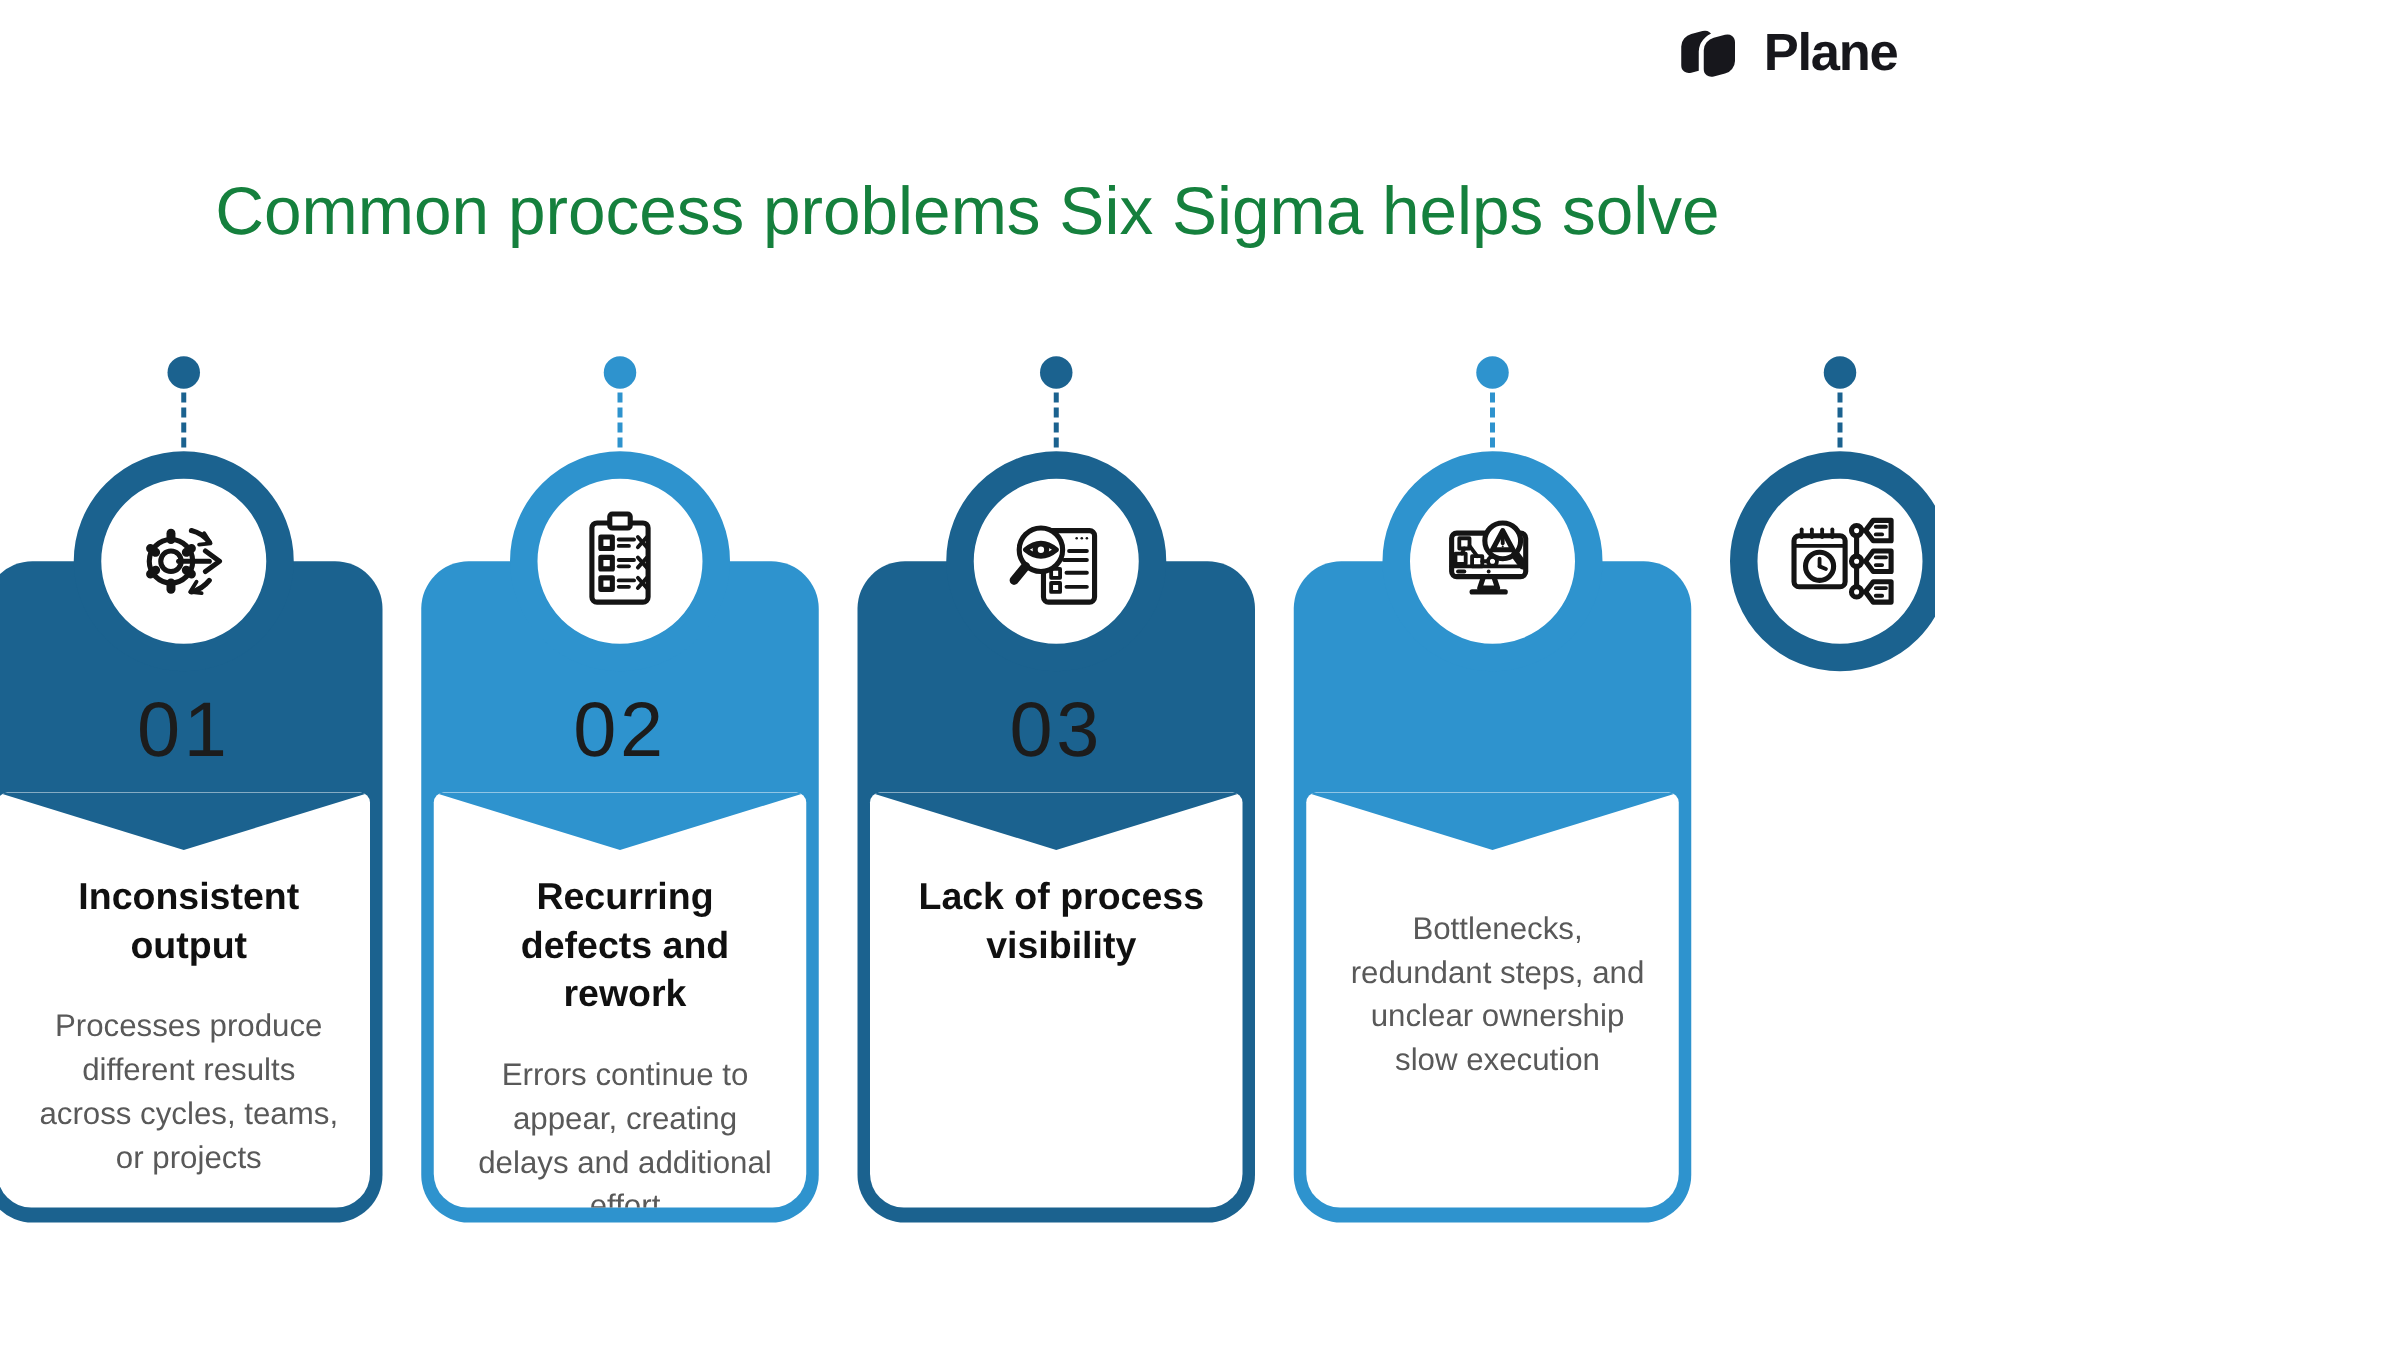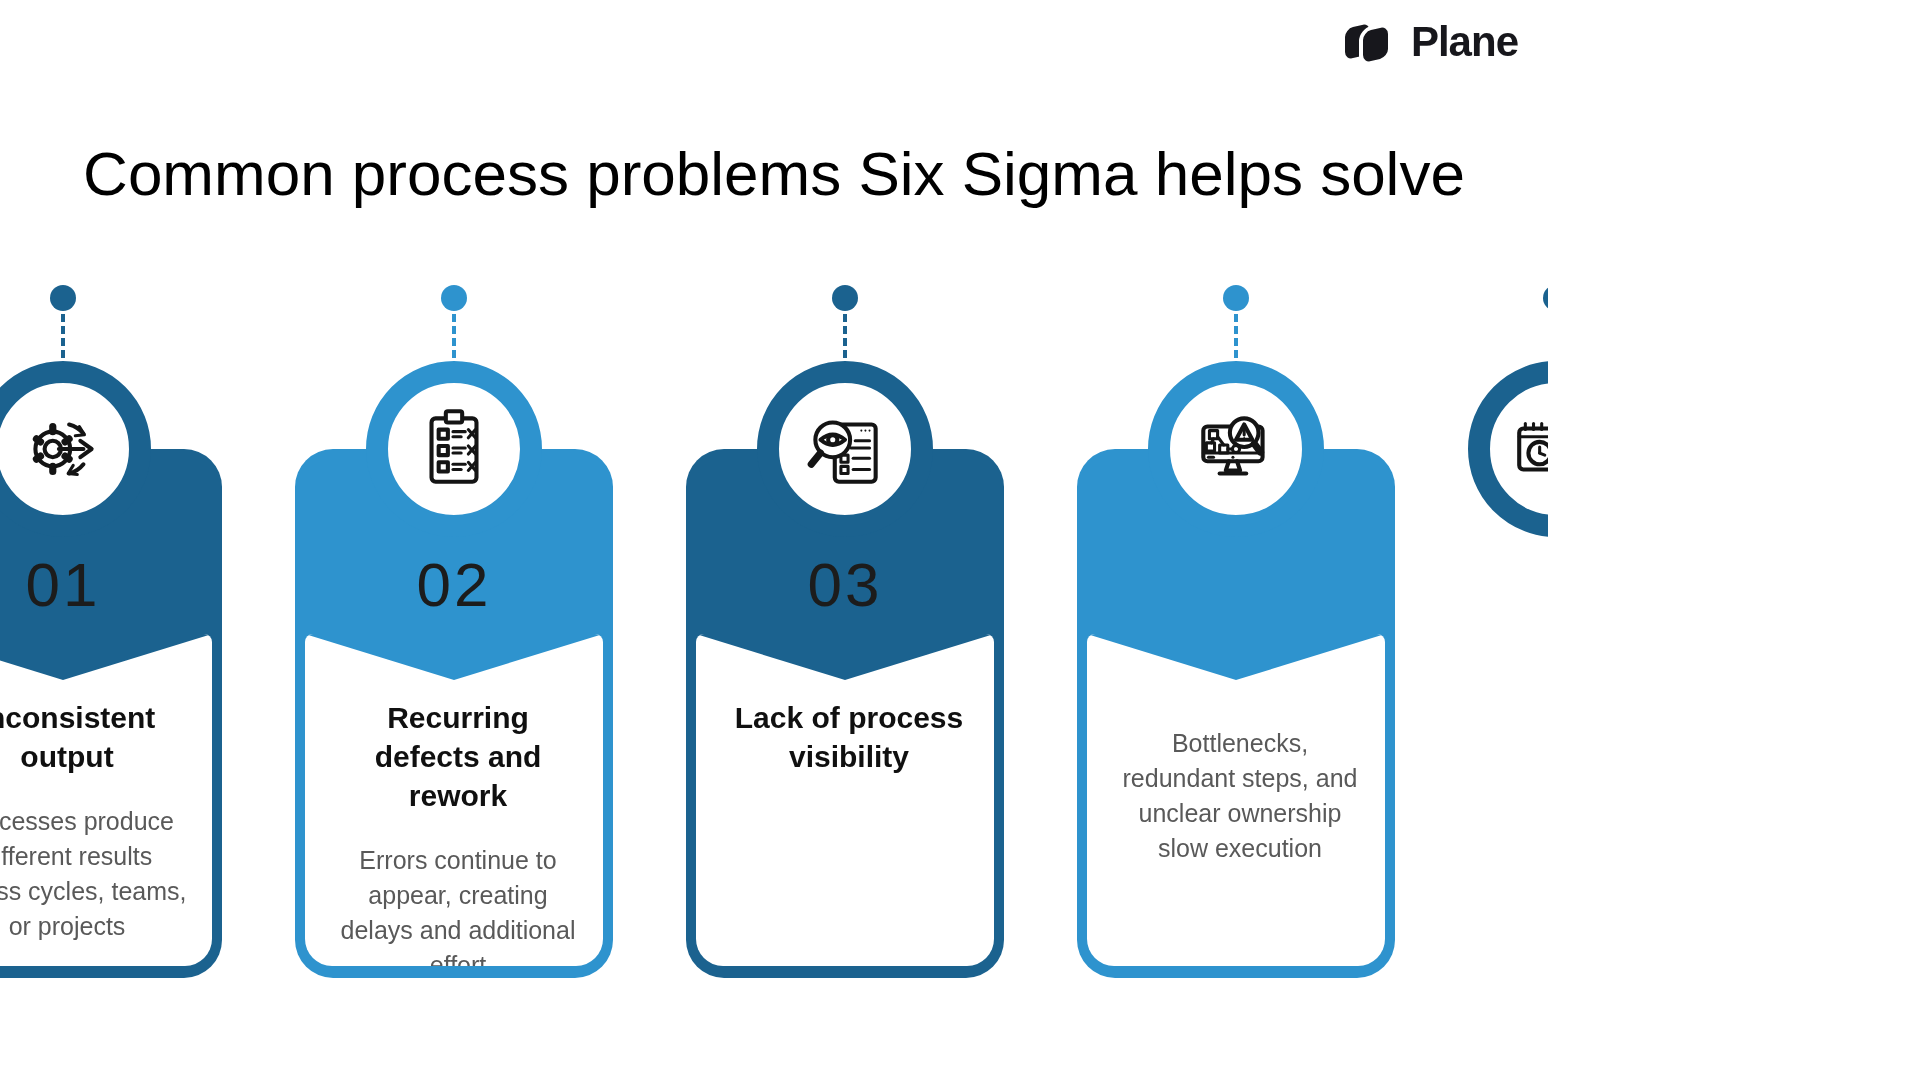--- a/index.html
+++ b/index.html
@@ -26,28 +26,28 @@
   .blade.b1 { left:2px; top:7px; }
   .blade.b2 { left:20px; top:10px; box-shadow:0 0 0 4px #ffffff; }
   .brand-name {
     font-size:42px; font-weight:600; color:#17171c; letter-spacing:-1px;
   }
 
   
   .main-title {
     position:absolute; top:138px; left:0; width:100%;
     text-align:center;
-    font-size:62px; font-weight:500; color:#000000;
+    font-size:54px; font-weight:500; color:#15803d;
     letter-spacing:0;
   }
 
   
   .cards-row {
     position:absolute; top:285px; left:0; right:0;
-    display:flex; justify-content:center; gap:73px;
+    display:flex; justify-content:center; gap:31px;
   }
   .card-col {
     width:318px;
     display:flex; flex-direction:column; align-items:center;
     --c:#1B628F;
   }
   .card-col.t-light { --c:#2E93CE; }
 
   .dot {
     width:26px; height:26px; border-radius:50%;

